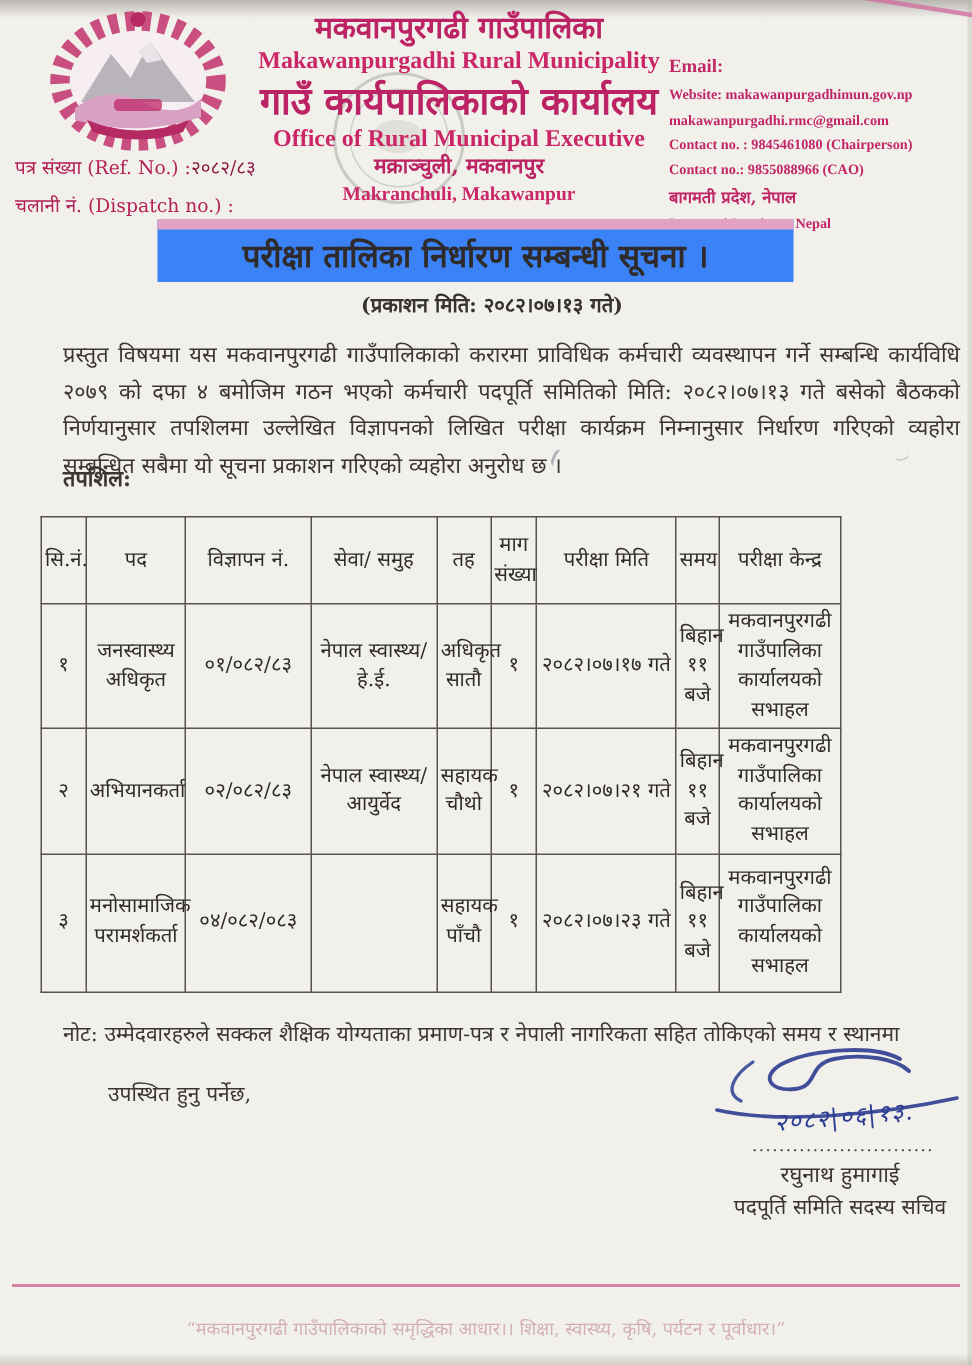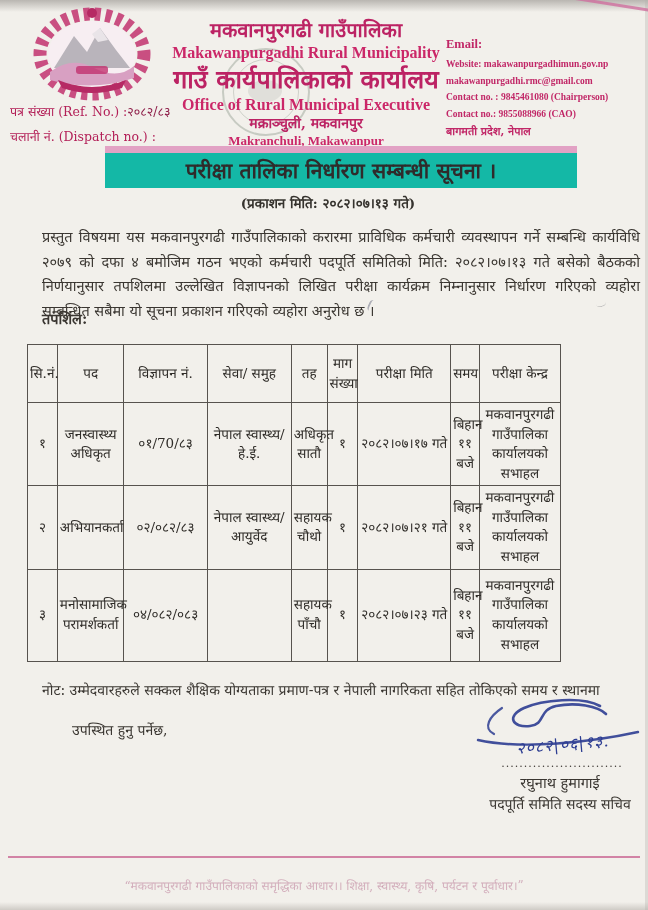--- a/index.html
+++ b/index.html
@@ -9,21 +9,21 @@
   .edge-top{position:absolute;left:0;top:0;width:648px;height:12px;
     background:linear-gradient(#b9b6b1, rgba(185,182,177,0));}
   .edge-bottom{position:absolute;left:0;bottom:0;width:648px;height:8px;
     background:linear-gradient(rgba(201,199,194,0), #cfccc6);}
   .edge-right{position:absolute;right:0;top:0;width:3px;height:910px;background:rgba(180,177,172,.35);}
   .corner-streak{position:absolute;left:552px;top:2px;width:110px;height:3px;background:#cf6f9f;
     transform:rotate(9deg);border-radius:2px;opacity:.8;}
 
   
   .emblem{position:absolute;left:32px;top:6px;width:120px;height:102px;}
-  .center-head{position:absolute;left:148px;top:18px;width:316px;text-align:center;line-height:1.25;}
+  .center-head{position:absolute;left:148px;top:6px;width:316px;text-align:center;line-height:1.25;}
   .np-title1{font-size:20px;font-weight:bold;color:#bc2364;}
   .en-title1{font-size:16px;font-weight:bold;color:#cb2768;font-family:"Liberation Serif",serif;}
   .np-title2{font-size:25px;font-weight:bold;color:#bc2364;margin-top:1px;}
   .en-title2{font-size:16px;font-weight:bold;color:#cb2768;font-family:"Liberation Serif",serif;}
   .np-place{font-size:14px;font-weight:bold;color:#bc2364;}
   .en-place{font-size:13px;font-weight:bold;color:#cb2768;font-family:"Liberation Serif",serif;}
   .stamp{position:absolute;left:222px;top:48px;width:84px;height:84px;border:2px solid rgba(110,124,110,.32);
     border-radius:50%;}
   .stamp::before{content:"";position:absolute;left:9px;top:9px;right:9px;bottom:9px;
     border:1px solid rgba(110,124,110,.28);border-radius:50%;}
@@ -32,21 +32,21 @@
 
   .contact{position:absolute;left:446px;top:34px;width:198px;color:#c12767;font-weight:bold;
     font-size:9.5px;line-height:1.75;font-family:"Liberation Serif",serif;}
   .contact .lbl{font-size:12.5px;}
   .contact .np{font-family:"DejaVu Serif",serif;font-size:11px;}
 
   .ref-block{position:absolute;left:10px;top:99px;color:#b32058;font-size:12.5px;line-height:2.0;}
   .ref-block .val{color:#8c1a46;}
 
   
-  .banner{position:absolute;left:105px;top:146px;width:472px;height:35px;background:#14b8a6;
+  .banner{position:absolute;left:105px;top:146px;width:424px;height:35px;background:#3b82f6;
     border-top:7px solid #e2a2c4;text-align:center;}
   .banner-text{font-size:21px;font-weight:bold;color:#2f2b2b;line-height:35px;}
   .pub-date{position:absolute;left:4px;top:194px;width:648px;text-align:center;font-size:13.5px;
     font-weight:bold;color:#36332e;}
 
   .body-par{position:absolute;left:42px;top:225px;width:598px;font-size:14.5px;line-height:24.5px;
     color:#3a3631;text-align:justify;}
   .tapasil{position:absolute;left:42px;top:308px;font-size:14.5px;font-weight:bold;color:#3a3631;}
 
   
@@ -159,21 +159,21 @@
         <th>माग संख्या</th>
         <th>परीक्षा मिति</th>
         <th>समय</th>
         <th>परीक्षा केन्द्र</th>
       </tr>
     </thead>
     <tbody>
       <tr class="r1">
         <td>१</td>
         <td>जनस्वास्थ्य अधिकृत</td>
-        <td>०१/70/८३</td>
+        <td>०१/०८२/८३</td>
         <td>नेपाल स्वास्थ्य/हे.ई.</td>
         <td>अधिकृत सातौ</td>
         <td>१</td>
         <td>२०८२।०७।१७ गते</td>
         <td>बिहान ११ बजे</td>
         <td>मकवानपुरगढी गाउँपालिका कार्यालयको सभाहल</td>
       </tr>
       <tr class="r2">
         <td>२</td>
         <td>अभियानकर्ता</td>

